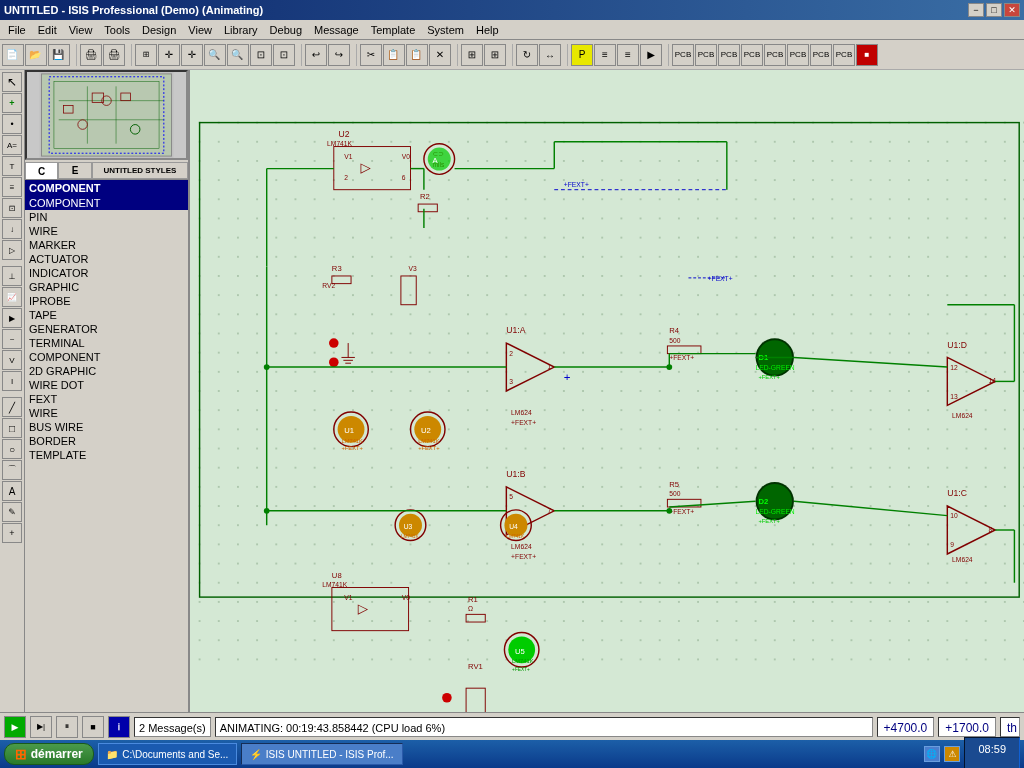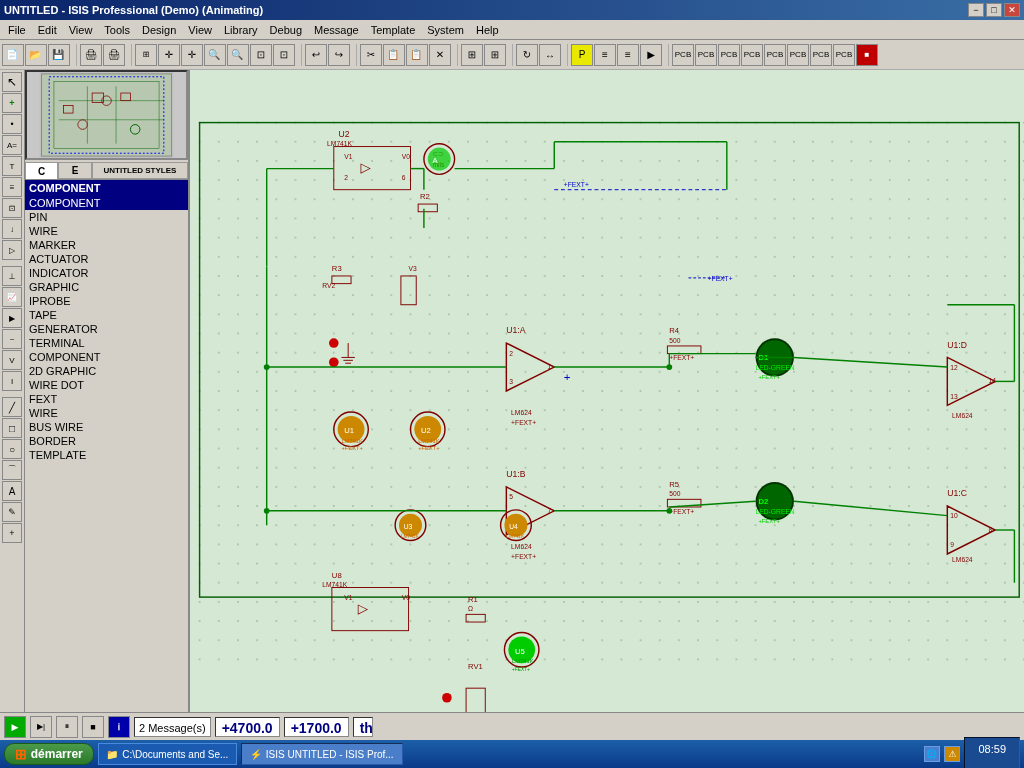--- a/index.html
+++ b/index.html
@@ -178,27 +178,27 @@
     .status-info {
       font-size: 11px;
       flex: 1;
       border: 1px inset #888;
       height: 20px;
       line-height: 20px;
       padding: 0 4px;
       background: white;
     }
     .status-coord {
-      font-size: 14px;
+      font-size: 12px;
       padding: 0 6px;
       border: 1px inset #888;
       height: 20px;
       line-height: 20px;
       background: white;
-      font-weight: bold;
+      font-weight: normal;
       color: #000080;
     }
 
     
     #taskbar {
       height: 28px;
       background: linear-gradient(to bottom, #1c5fa8, #0a3a8a);
       display: flex;
       align-items: center;
       padding: 0 4px;
@@ -614,20 +614,21 @@
 
 </div>
 
 <div id="status-bar">
   <div class="status-btn status-play">▶</div>
   <div class="status-btn" style="font-size:8px;">▶|</div>
   <div class="status-btn">⏸</div>
   <div class="status-btn">■</div>
   <div class="status-btn" style="background:#0000aa;color:white;font-weight:bold;">ℹ</div>
   <div class="status-text">2 Message(s)</div>
+  <div class="status-info">ANIMATING: 00:19:43.858442 (CPU load 6%)</div>
   <div class="status-coord">+4700.0</div>
   <div class="status-coord">+1700.0</div>
   <div class="status-coord" style="width:20px;">th</div>
 </div>
 
 <div id="taskbar">
   <div id="start-btn">
     <span style="color:#ff6600; font-size:14px;">⊞</span>
     <span>démarrer</span>
   </div>

